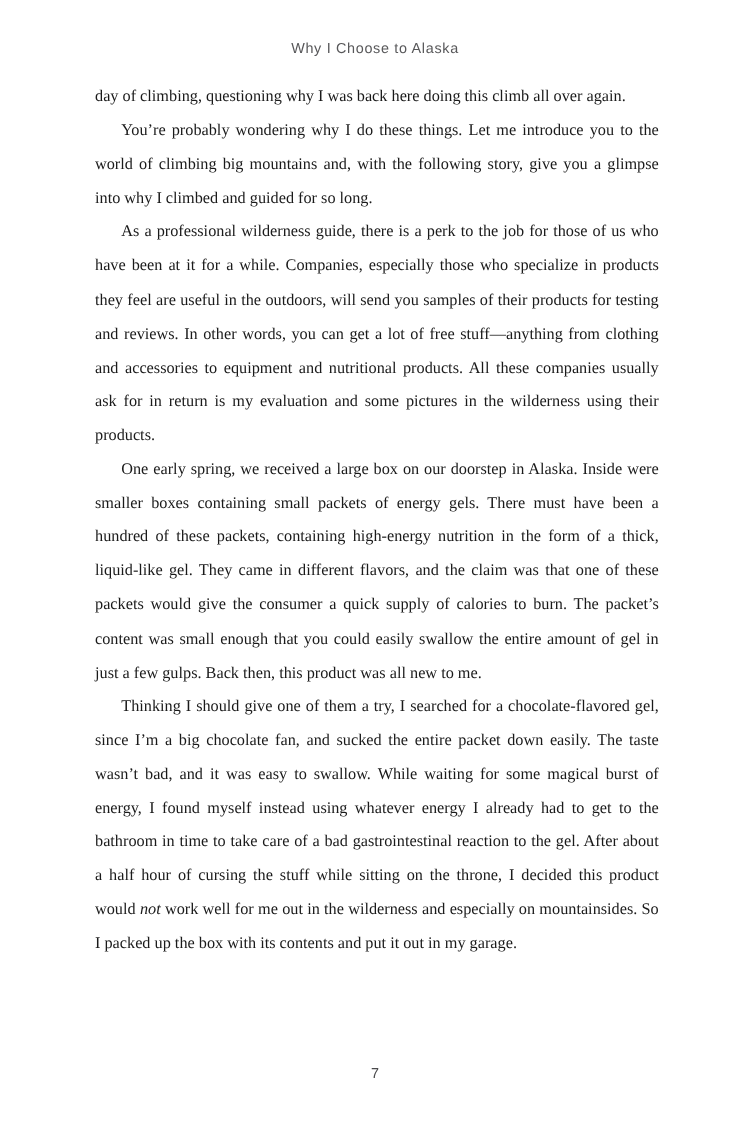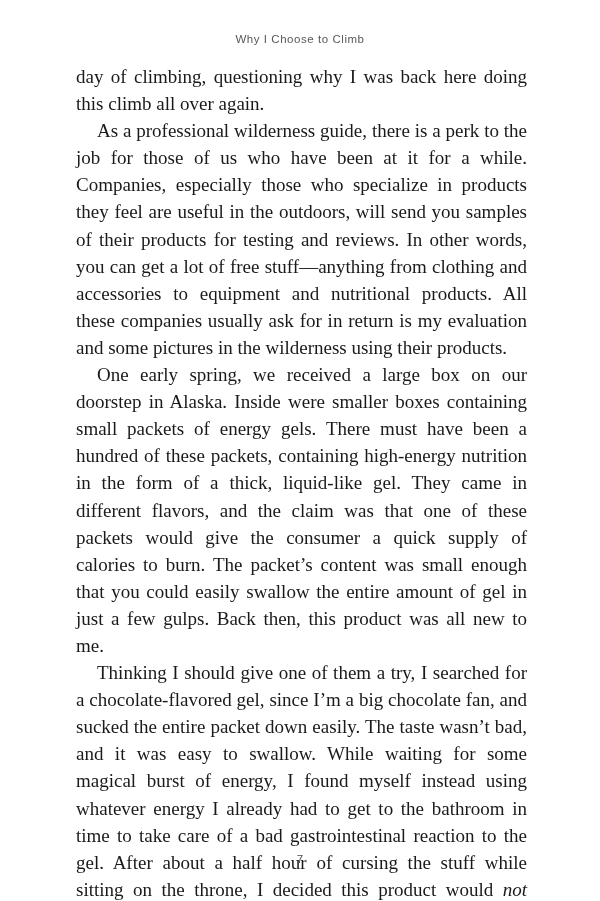--- a/index.html
+++ b/index.html
@@ -43,21 +43,21 @@
   
   .text-block {
     position: absolute;
     left: 76px;
     top: 63px;
     width: 451px;
   }
 
   .text-block p {
     margin: 0;
-    font-size: 19px;
+    font-size: 13px;
     line-height: 27.1px;
     text-align: justify;
     text-justify: inter-word;
     text-indent: 21px;
     hyphens: none;
     color: #1a1a1a;
     font-weight: 400;
   }
 
   .text-block p.no-indent {
@@ -78,24 +78,25 @@
     font-size: 11.5px;
     color: #4a4a4c;
     line-height: 14px;
   }
 </style>
 </head>
 <body style="background: rgb(255, 255, 255);">
 
 <div class="page" style="background: rgb(255, 255, 255);">
 
-  <div class="running-head" style="color: rgb(88, 88, 90);">Why I Choose to Climb</div>
+  <div class="running-head" style="color: rgb(88, 88, 90);">Why I Choose to Alaska</div>
 
   <div class="text-block" style="color: rgb(26, 26, 26);">
     <p class="no-indent">day of climbing, questioning why I was back here doing this climb all over again.</p>
+    <p>You’re probably wondering why I do these things. Let me introduce you to the world of climbing big mountains and, with the following story, give you a glimpse into why I climbed and guided for so long.</p>
     <p>As a professional wilderness guide, there is a perk to the job for those of us who have been at it for a while. Companies, especially those who specialize in products they feel are useful in the outdoors, will send you samples of their products for testing and reviews. In other words, you can get a lot of free stuff—anything from clothing and accessories to equipment and nutritional products. All these companies usually ask for in return is my evaluation and some pictures in the wilderness using their products.</p>
     <p>One early spring, we received a large box on our doorstep in Alaska. Inside were smaller boxes containing small packets of energy gels. There must have been a hundred of these packets, containing high-energy nutrition in the form of a thick, liquid-like gel. They came in different flavors, and the claim was that one of these packets would give the consumer a quick supply of calories to burn. The packet’s content was small enough that you could easily swallow the entire amount of gel in just a few gulps. Back then, this product was all new to me.</p>
     <p>Thinking I should give one of them a try, I searched for a chocolate-flavored gel, since I’m a big chocolate fan, and sucked the entire packet down easily. The taste wasn’t bad, and it was easy to swallow. While waiting for some magical burst of energy, I found myself instead using whatever energy I already had to get to the bathroom in time to take care of a bad gastrointestinal reaction to the gel. After about a half hour of cursing the stuff while sitting on the throne, I decided this product would <em>not</em> work well for me out in the wilderness and especially on mountainsides. So I packed up the box with its contents and put it out in my garage.</p>
 
   </div>
 
   <div class="folio">7</div>
 
 </div>
 

